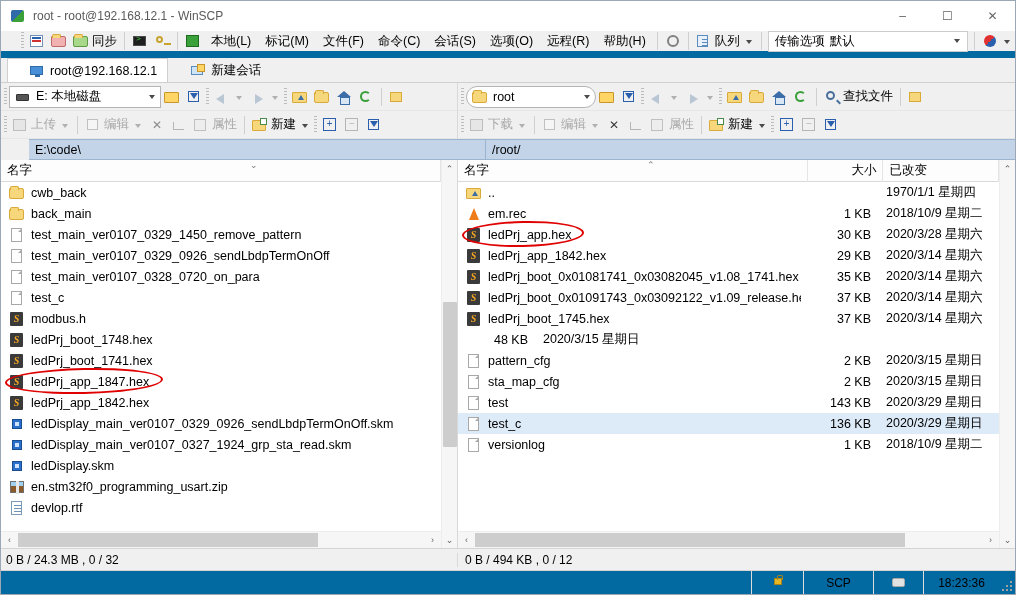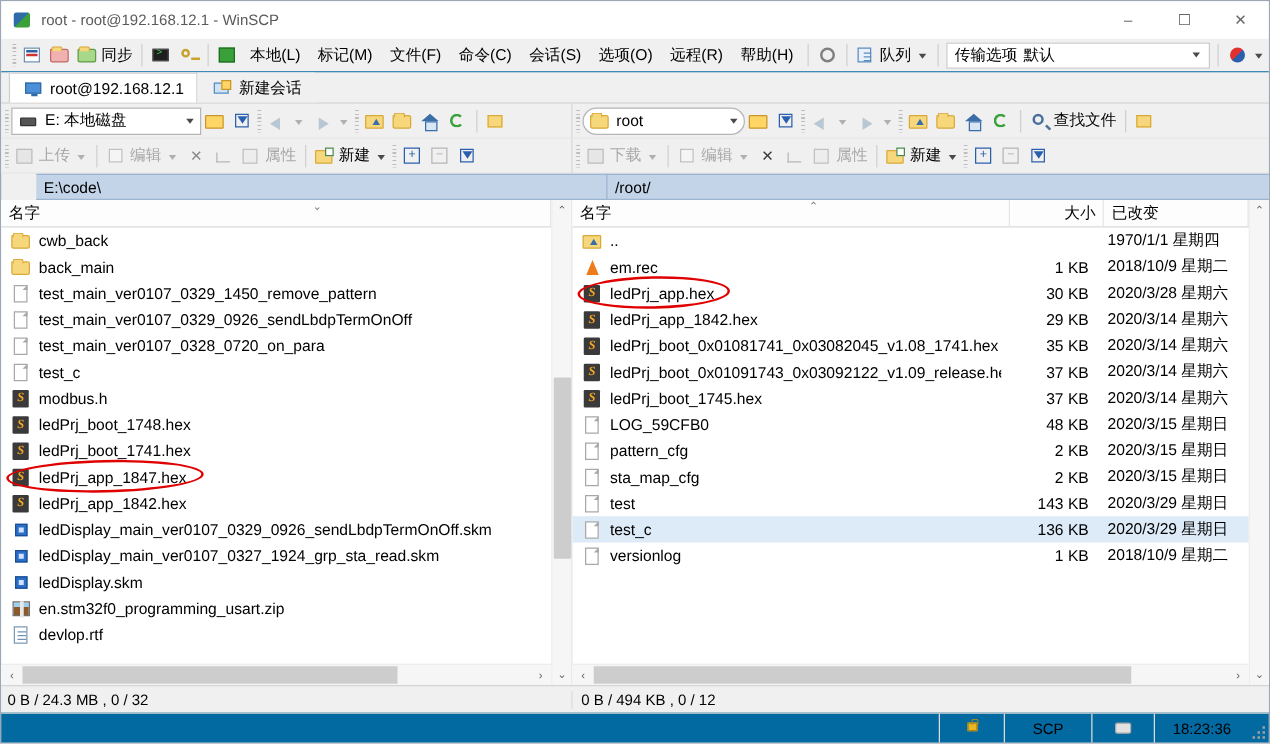--- a/index.html
+++ b/index.html
@@ -39,22 +39,22 @@
     width: 45px; height: 30px;
     display: flex; align-items: center; justify-content: center;
     color: #666;
   }
 
   
   .menurow {
     height: 27px; min-height: 27px;
     background: #f0f0f0;
     display: flex; align-items: center;
-    border-bottom: 1px solid #0369a1;
-    padding-left: 8px;
+    border-bottom: 7px solid #0369a1;
+    padding-left: 19px;
   }
   .tb-sep {
     width: 1px; height: 18px; background: #cfcfcf;
     margin: 0 4px; flex: none;
   }
   .tb-dots {
     width: 3px; height: 18px; flex: none;
     margin: 0 2px 0 1px;
     background-image: repeating-linear-gradient(to bottom, #bcbcbc 0 1px, transparent 1px 3px);
   }
@@ -93,21 +93,21 @@
   }
 
   
   .tabrow {
     height: 25px; min-height: 25px; background: #f0f0f0;
     display: flex; align-items: flex-end; padding-left: 6px;
     border-bottom: 1px solid #cfcfcf;
   }
   .tab {
     height: 24px; display: flex; align-items: center; gap: 5px;
-    padding: 0 10px 0 11px; font-size: 12.5px;
+    padding: 0 10px 0 21px; font-size: 12.5px;
     background: #ffffff; border: 1px solid #cfcfcf; border-bottom: none;
     cursor: default;
   }
   .tab.inactive { background: #f0f0f0; border-color: transparent; }
 
   
   .panes { flex: 1; display: flex; min-height: 0; }
   .pane { display: flex; flex-direction: column; min-width: 0; }
   .pane.left  { width: 456px; }
   .pane.right { flex: 1; border-left: 1px solid #d8d8d8; }
@@ -1068,26 +1068,20 @@
                 <div class="c-name">
                   <span class="icobox">
                     <i class="ic-hex">S</i>
                   </span>
                   <span>ledPrj_boot_1745.hex</span>
                 </div>
                 <div class="c-size">37 KB</div>
                 <div class="c-date">2020/3/14 星期六</div>
               </div>
               <div class="row">
-                <div class="c-name">
-                  <span class="icobox">
-                    <i class="ic-file"></i>
-                  </span>
-                  <span>LOG_59CFB0</span>
-                </div>
                 <div class="c-size">48 KB</div>
                 <div class="c-date">2020/3/15 星期日</div>
               </div>
               <div class="row">
                 <div class="c-name">
                   <span class="icobox">
                     <i class="ic-file"></i>
                   </span>
                   <span>pattern_cfg</span>
                 </div>

